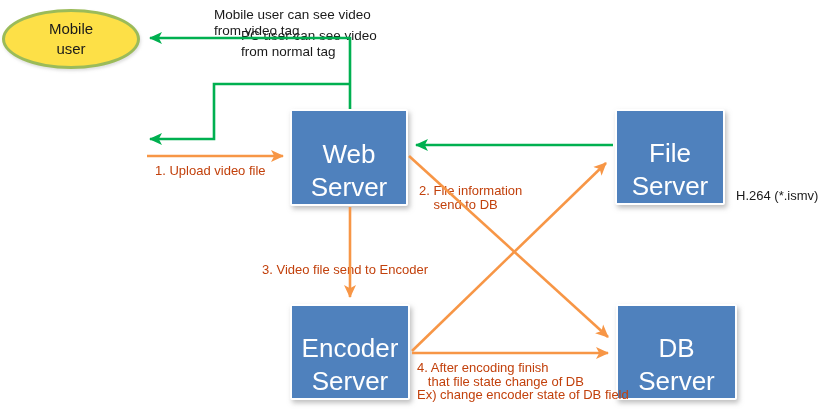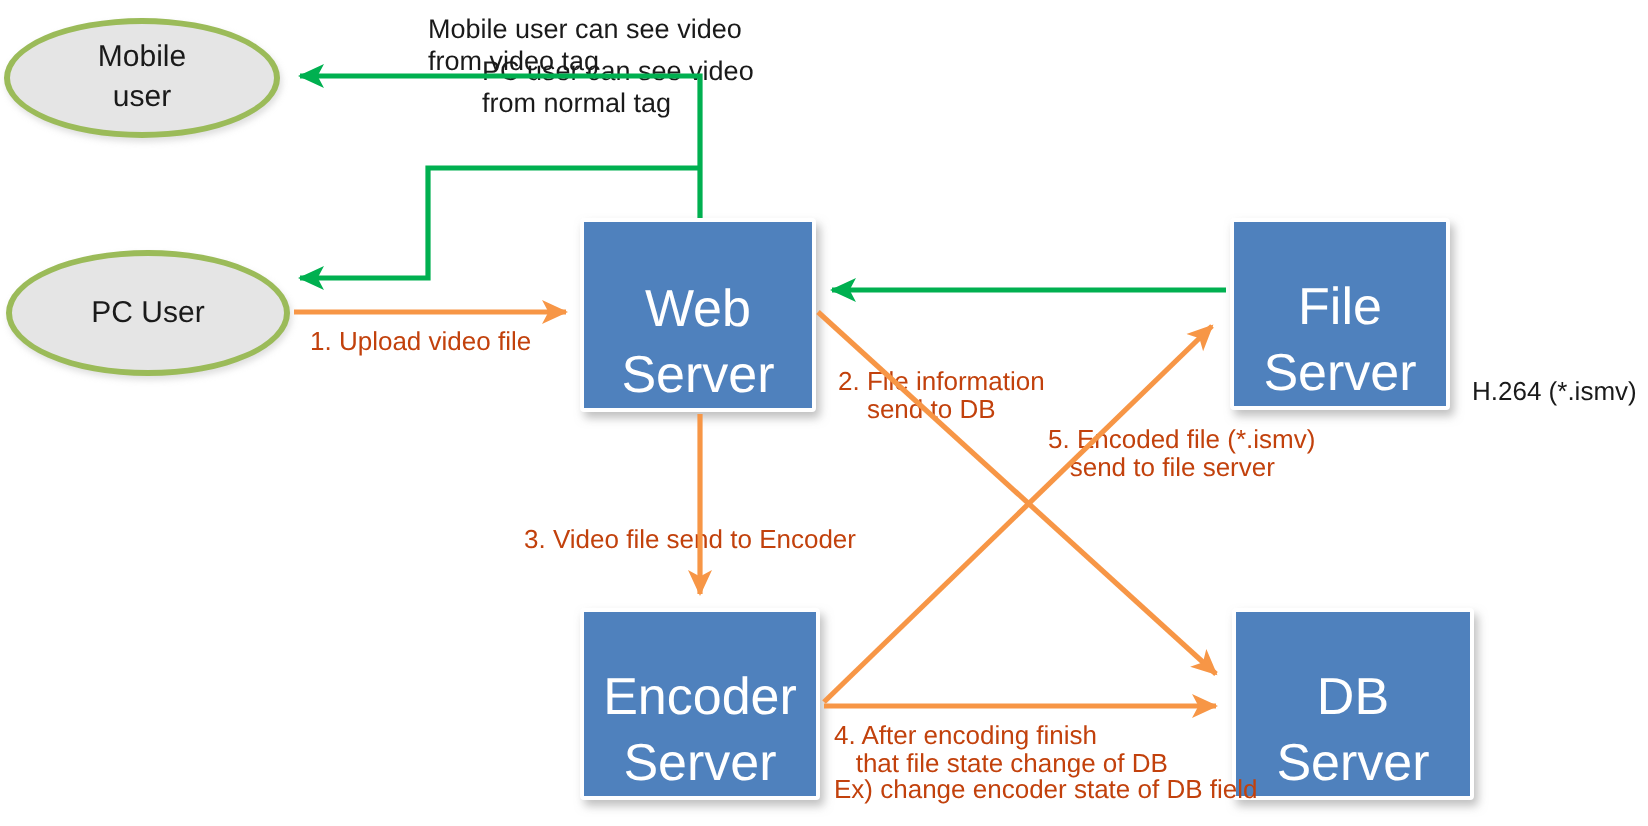--- a/index.html
+++ b/index.html
@@ -9,21 +9,21 @@
   }
   .server-box{
     position:absolute;z-index:1;box-sizing:border-box;
     background:#4F81BD;border:2px solid #ffffff;border-radius:2px;
     box-shadow:2px 3px 5px rgba(140,140,140,.55);
     color:#ffffff;display:flex;align-items:flex-end;justify-content:center;
     text-align:center;white-space:pre;font-size:26px;line-height:33px;
   }
   .user-ellipse{
     position:absolute;z-index:1;box-sizing:border-box;
-    background:#e5e5e5;border:3px solid #9BBB59;border-radius:50%;
+    background:#fde047;border:3px solid #9BBB59;border-radius:50%;
     box-shadow:1px 2px 3px rgba(185,185,185,.45);
     color:#1a1a1a;display:flex;align-items:center;justify-content:center;
     text-align:center;white-space:pre;font-size:15px;line-height:20px;
   }
   .note{
     position:absolute;z-index:2;color:#1a1a1a;
     font-size:13.5px;line-height:15.5px;white-space:pre;
   }
   .step{
     position:absolute;z-index:2;color:#c2410c;
@@ -34,23 +34,20 @@
 </head>
 <body>
 
 <div class="stage">
 
   <div class="user-ellipse" style="left:2px;top:9px;width:138px;height:60px;">
     <span>Mobile
 user</span>
   </div>
 
-  <div class="user-ellipse" style="left:3px;top:125px;width:142px;height:63px;">
-    <span>PC User</span>
-  </div>
 
   <div class="server-box" style="left:290px;top:109px;width:118px;height:97px;">
     <span>Web
 Server</span>
   </div>
 
   <div class="server-box" style="left:615px;top:109px;width:110px;height:96px;">
     <span>File
 Server</span>
   </div>
@@ -71,22 +68,20 @@
 from normal tag</div>
   <div class="note" style="left:736px;top:188px;font-size:13px;">H.264 (*.ismv)</div>
 
   <div class="step" style="left:155px;top:164px;">1. Upload video file</div>
   <div class="step" style="left:419px;top:184px;">2. File information
     send to DB</div>
   <div class="step" style="left:262px;top:263px;">3. Video file send to Encoder</div>
   <div class="step" style="left:417px;top:361px;">4. After encoding finish
    that file state change of DB
 Ex) change encoder state of DB field</div>
-  <div class="step" style="left:524px;top:213px;">5. Encoded file (*.ismv)
-   send to file server</div>
 
   <svg class="arrows" width="824" height="413" viewBox="0 0 824 413">
     <defs>
       <marker id="ah-green" markerUnits="userSpaceOnUse" markerWidth="15" markerHeight="13" refX="12" refY="6.5" orient="auto">
         <path d="M0,0.5 L13,6.5 L0,12.5 L3.2,6.5 Z" fill="#00B050"></path>
       </marker>
       <marker id="ah-orange" markerUnits="userSpaceOnUse" markerWidth="15" markerHeight="13" refX="12" refY="6.5" orient="auto">
         <path d="M0,0.5 L13,6.5 L0,12.5 L3.2,6.5 Z" fill="#F79646"></path>
       </marker>
     </defs>

